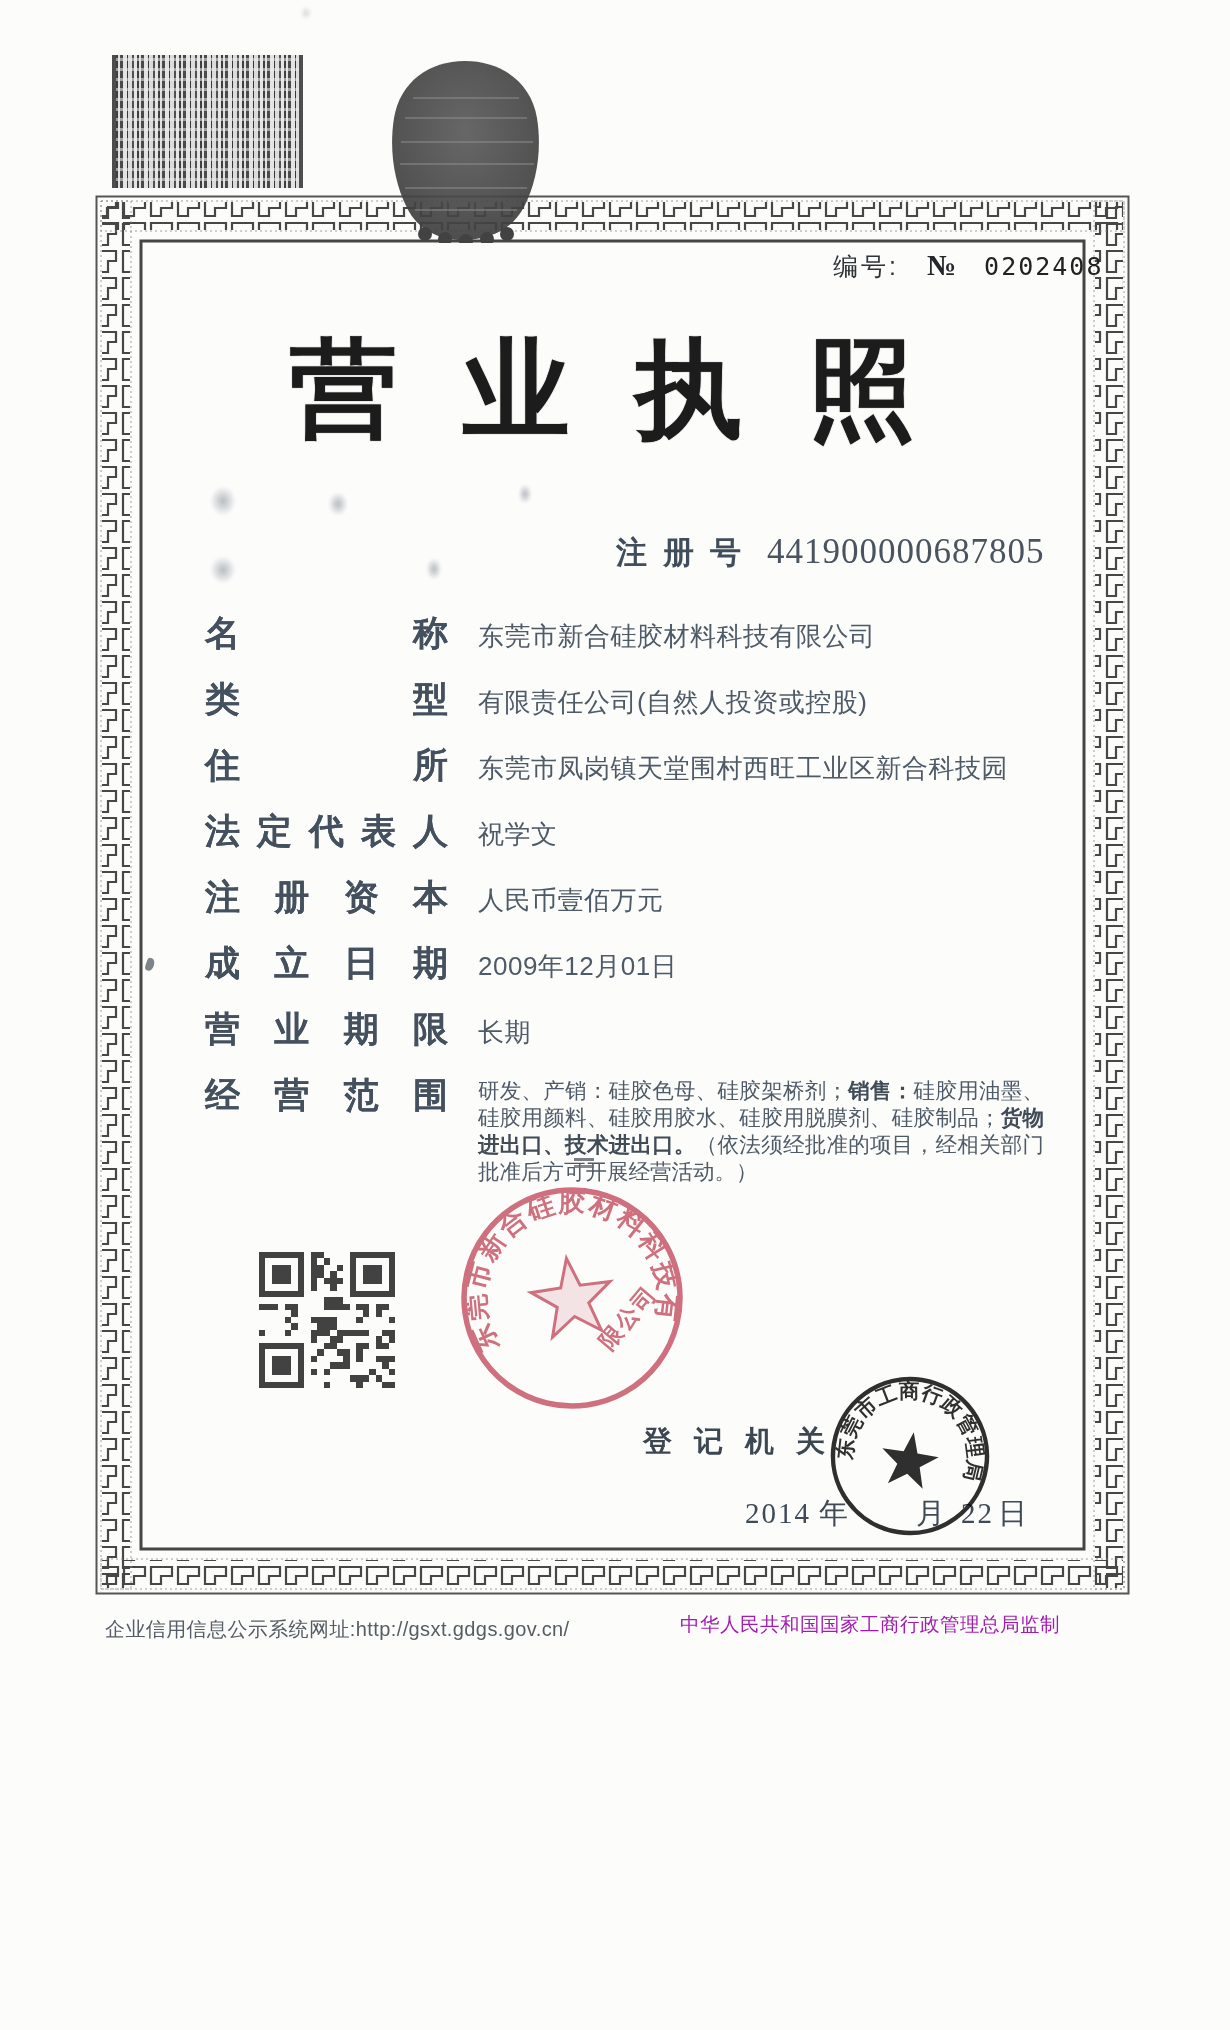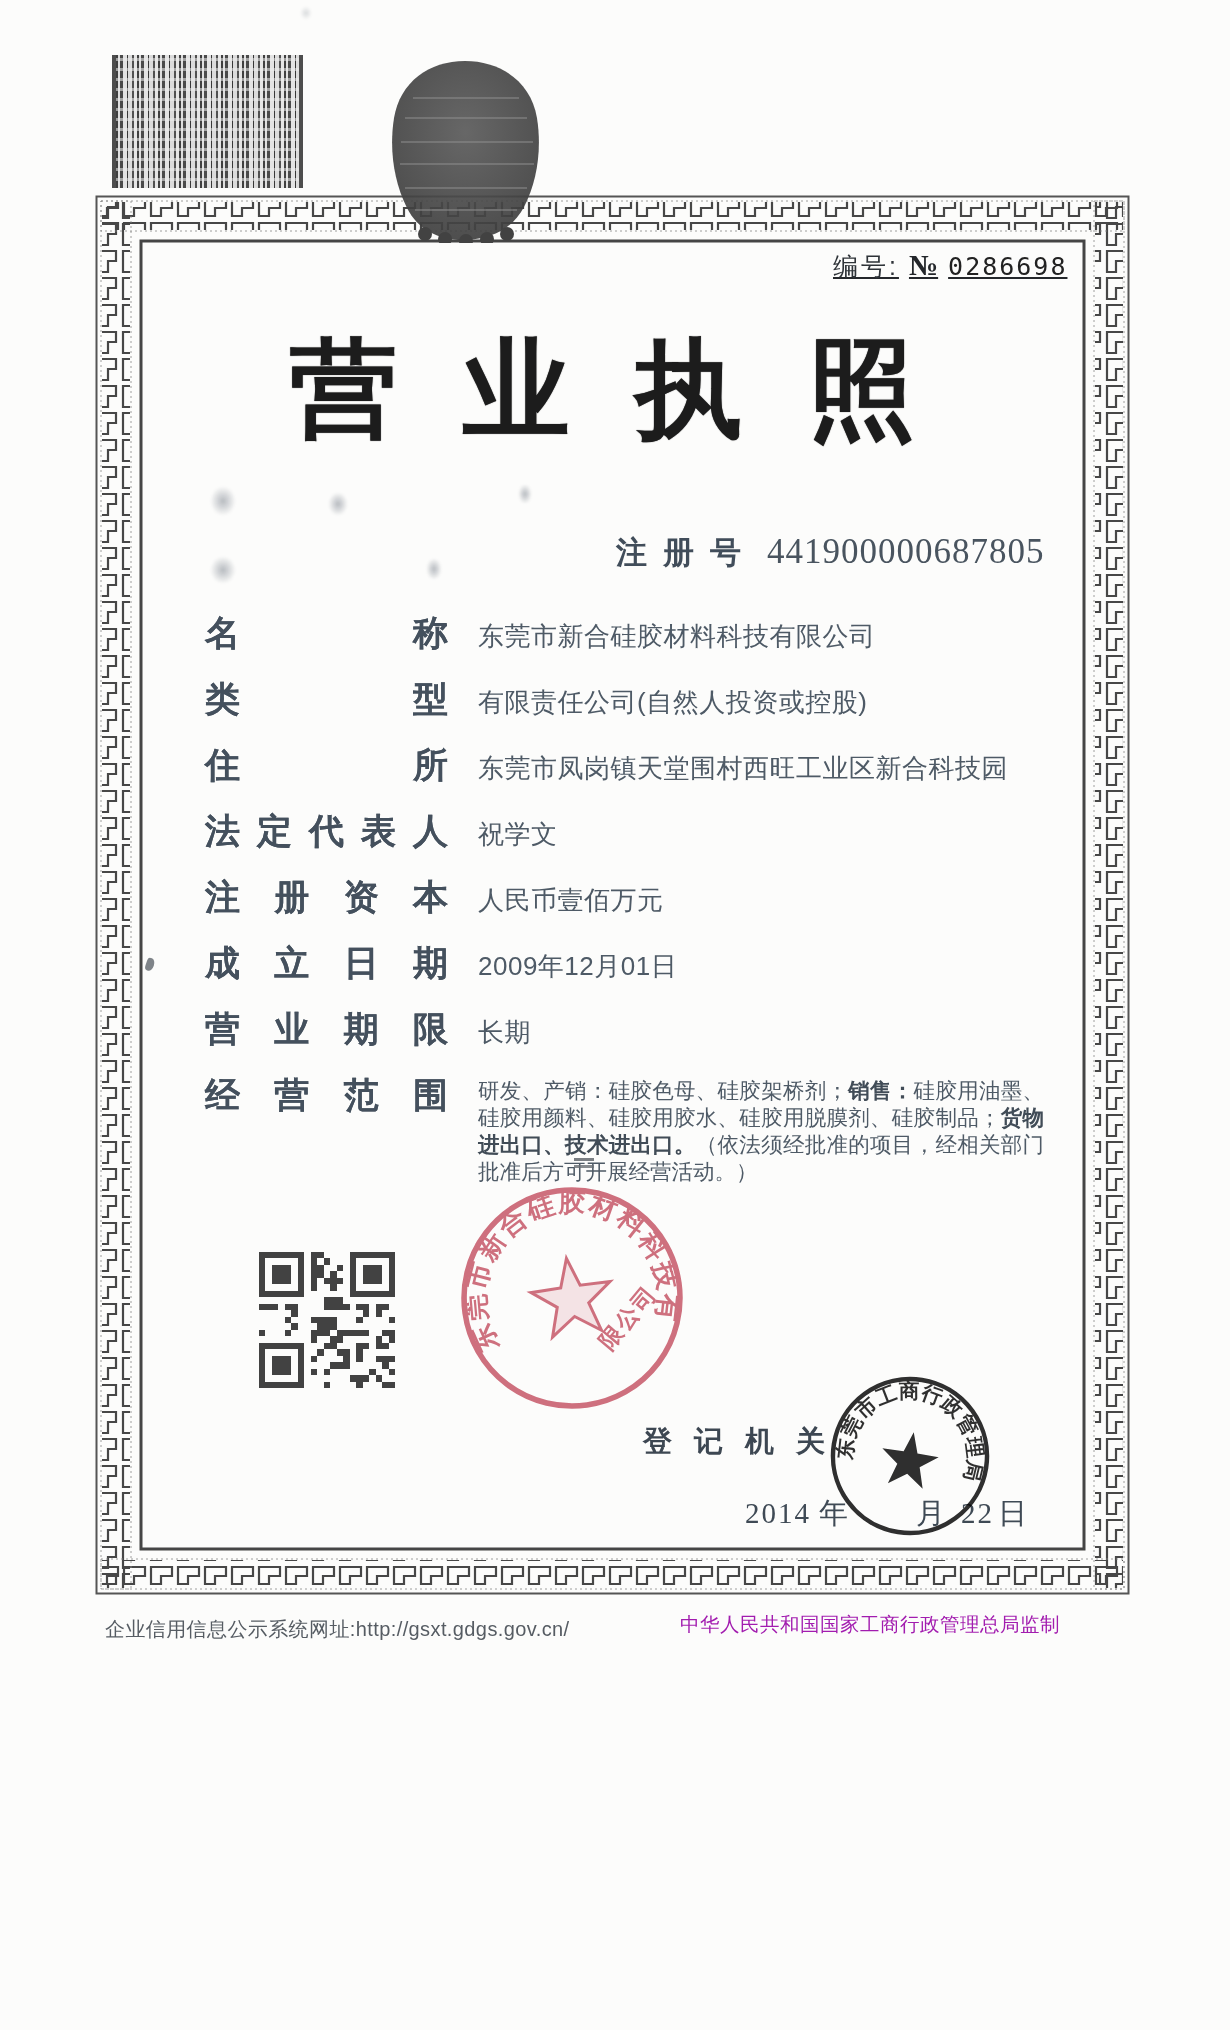--- a/index.html
+++ b/index.html
@@ -8,21 +8,21 @@
   
   .barcode{position:absolute;left:112px;top:55px;width:183px;height:133px;
     background:
       repeating-linear-gradient(0deg, rgba(255,255,255,0) 0 7px, rgba(252,252,252,.55) 7px 10px),
       repeating-linear-gradient(90deg,#1c1c1c 0 2px,#ececec 2px 4px,#2a2a2a 4px 7px,#f2f2f2 7px 11px,#111 11px 12px,#e8e8e8 12px 16px,#333 16px 18px,#f5f5f5 18px 21px);
     border-left:4px solid #2f2f2f;border-right:4px solid #2f2f2f;
     filter:blur(.5px) contrast(.85);opacity:.9;}
   .emblem{position:absolute;left:385px;top:58px;width:162px;height:185px;z-index:3;}
   .frame-svg{position:absolute;left:95px;top:195px;z-index:1;}
   
-  .serial{position:absolute;left:833px;top:249px;display:flex;align-items:baseline;gap:10px;color:#24272b;z-index:2;text-decoration:underline;}
+  .serial{position:absolute;left:833px;top:249px;display:flex;align-items:baseline;gap:28px;color:#24272b;z-index:2;}
   .serial .lbl{font-size:25px;letter-spacing:3px;color:#2e3338;}
   .serial .nomark{font-family:"Liberation Serif",serif;font-weight:bold;font-size:29px;}
   .serial .num{font-family:"DejaVu Sans Mono",monospace;font-size:25px;letter-spacing:2px;color:#222;}
   
   .title{position:absolute;left:290px;top:318px;width:625px;display:flex;justify-content:space-between;
     font-size:107px;font-weight:900;color:#1c1c1c;z-index:2;text-shadow:0 0 1px #3a3a3a;}
   
   .reg-line{position:absolute;left:616px;top:532px;display:flex;align-items:baseline;z-index:2;}
   .reg-line .lbl{font-size:31px;color:#414d5a;letter-spacing:16px;font-weight:600;margin-right:10px;}
   .reg-line .val{font-size:35px;color:#49545f;font-family:"Liberation Serif",serif;letter-spacing:1px;}
@@ -119,21 +119,21 @@
     <rect x="6" y="6" width="1023" height="30" fill="none" stroke="#888" stroke-width=".8" stroke-dasharray="2 3"></rect>
     <rect x="6" y="1364" width="1023" height="30" fill="none" stroke="#888" stroke-width=".8" stroke-dasharray="2 3"></rect>
     <rect x="6" y="6" width="30" height="1388" fill="none" stroke="#888" stroke-width=".8" stroke-dasharray="2 3"></rect>
     <rect x="999" y="6" width="30" height="1388" fill="none" stroke="#888" stroke-width=".8" stroke-dasharray="2 3"></rect>
     <rect x="46" y="46" width="943" height="1308" fill="none" stroke="#454545" stroke-width="3"></rect>
   </svg>
 
   <div class="serial">
     <span class="lbl">编号:</span>
     <span class="nomark">№</span>
-    <span class="num">0286698</span>
+    <span class="num">0202408</span>
   </div>
 
   <div class="title">
     <span>营</span>
     <span>业</span>
     <span>执</span>
     <span>照</span>
   </div>
 
   <div class="reg-line">

